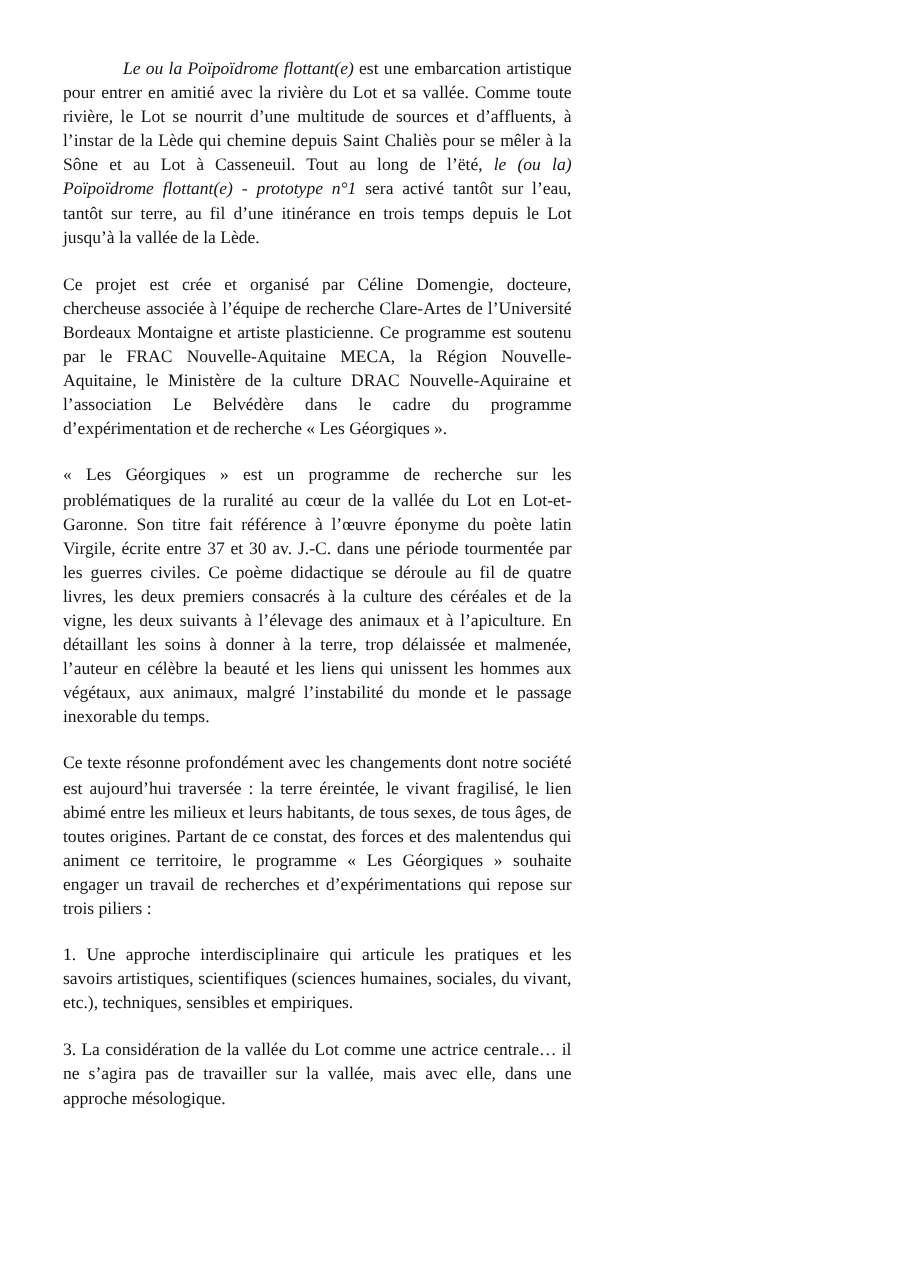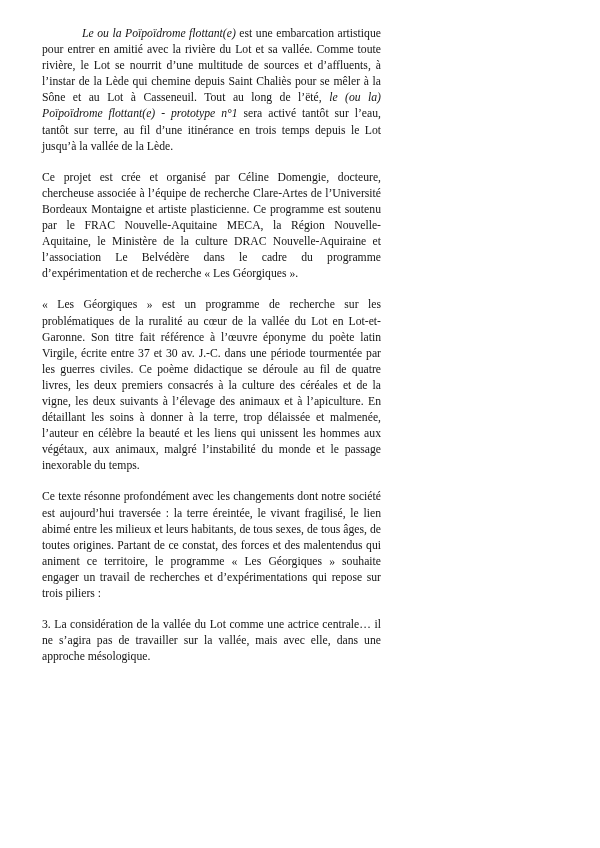--- a/index.html
+++ b/index.html
@@ -34,32 +34,34 @@
     text-align: justify;
     text-justify: inter-word;
     color: #141414;
     hyphens: none;
   }
   .para:last-child {
     margin-bottom: 17px;
   }
   .para.indent-first {
     text-indent: 40px;
+    margin-top: 12px;
   }
   .para.list-item {
     text-indent: 0;
   }
   em, .ital {
     font-style: italic;
   }
 </style>
 </head>
 <body>
 
 <div class="page">
   <div class="text-column" id="body-column">
       <p class="para indent-first"><em>Le ou la Poïpoïdrome flottant(e)</em><span> est une embarcation artistique pour entrer en amitié avec la rivière du Lot et sa vallée. Comme toute rivière, le Lot se nourrit d’une multitude de sources et d’affluents, à l’instar de la Lède qui chemine depuis Saint Chaliès pour se mêler à la Sône et au Lot à Casseneuil. Tout au long de l’ëté, </span><em>le (ou la) Poïpoïdrome flottant(e) - prototype n°1</em><span> sera activé tantôt sur l’eau, tantôt sur terre, au fil d’une itinérance en trois temps depuis le Lot jusqu’à la vallée de la Lède.</span></p>
       <p class="para"><span>Ce projet est crée et organisé par Céline Domengie, docteure, chercheuse associée à l’équipe de recherche Clare-Artes de l’Université Bordeaux Montaigne et artiste plasticienne. Ce programme est soutenu par le FRAC Nouvelle-Aquitaine MECA, la Région Nouvelle-Aquitaine, le Ministère de la culture DRAC Nouvelle-Aquiraine et l’association Le Belvédère dans le cadre du programme d’expérimentation et de recherche « Les Géorgiques ».</span></p>
       <p class="para"><span>« Les Géorgiques » est un programme de recherche sur les problématiques de la ruralité au cœur de la vallée du Lot en Lot-et-Garonne. Son titre fait référence à l’œuvre éponyme du poète latin Virgile, écrite entre 37 et 30 av. J.-C. dans une période tourmentée par les guerres civiles. Ce poème didactique se déroule au fil de quatre livres, les deux premiers consacrés à la culture des céréales et de la vigne, les deux suivants à l’élevage des animaux et à l’apiculture. En détaillant les soins à donner à la terre, trop délaissée et malmenée, l’auteur en célèbre la beauté et les liens qui unissent les hommes aux végétaux, aux animaux, malgré l’instabilité du monde et le passage inexorable du temps.</span></p>
       <p class="para"><span>Ce texte résonne profondément avec les changements dont notre société est aujourd’hui traversée : la terre éreintée, le vivant fragilisé, le lien abimé entre les milieux et leurs habitants, de tous sexes, de tous âges, de toutes origines. Partant de ce constat, des forces et des malentendus qui animent ce territoire, le programme « Les Géorgiques » souhaite engager un travail de recherches et d’expérimentations qui repose sur trois piliers :</span></p>
+      <p class="para list-item"><span>1. Une approche interdisciplinaire qui articule les pratiques et les savoirs artistiques, scientifiques (sciences humaines, sociales, du vivant, etc.), techniques, sensibles et empiriques.</span></p>
       <p class="para list-item"><span>3. La considération de la vallée du Lot comme une actrice centrale… il ne s’agira pas de travailler sur la vallée, mais avec elle, dans une approche mésologique.</span></p>
     </div>
 </div>
 
 </body></html>

